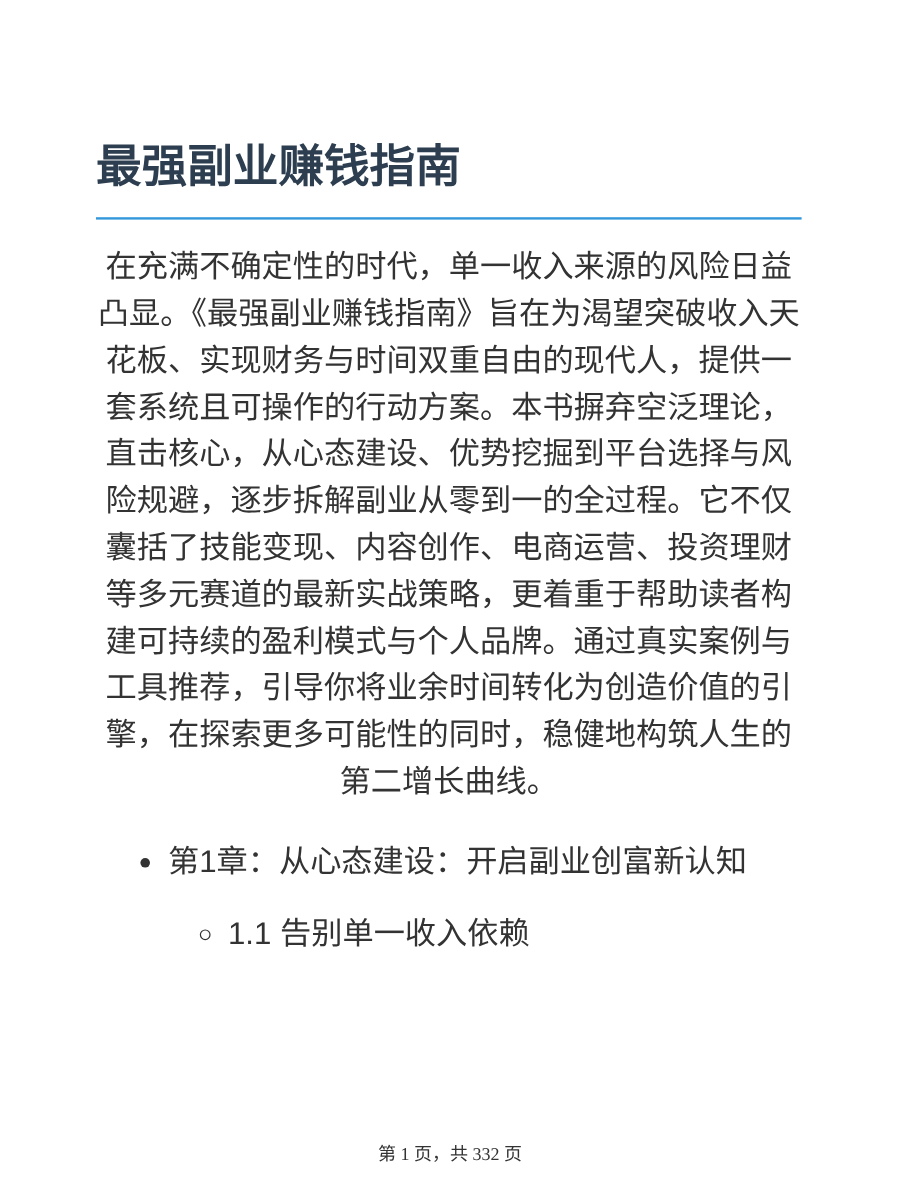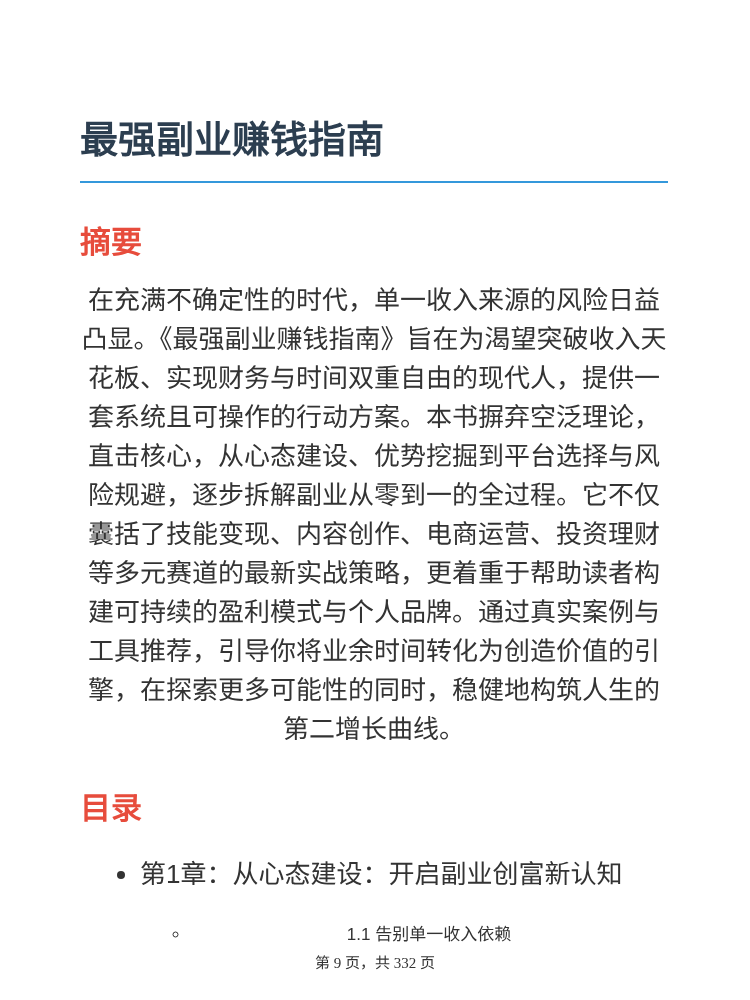--- a/index.html
+++ b/index.html
@@ -49,55 +49,52 @@
     padding: 0 0 0 60px;
     list-style-type: disc;
     font-size: 26px;
     line-height: 39px;
     color: var(--body-color, #333333);
   }
   ul.toc-sublist {
     margin: 21px 0 0 0;
     padding: 0 0 0 50px;
     list-style-type: circle;
-    font-size: 17px;
+    font-size: 26px;
     line-height: 39px;
-    text-align: center;
   }
   .page-footer {
     position: absolute;
     left: 0;
     right: 0;
     bottom: 28px;
     text-align: center;
     font-family: "Liberation Serif", serif;
     font-size: 15px;
     line-height: 17px;
     color: #333333;
   }
 </style>
 </head>
 <body>
 
 <div class="page">
 
   <h1 class="doc-title">最强副业赚钱指南</h1>
 
-  <h2 class="section-heading">摘要</h2>
 
   <p class="abstract-text">在充满不确定性的时代，单一收入来源的风险日益凸显。《最强副业赚钱指南》旨在为渴望突破收入天花板、实现财务与时间双重自由的现代人，提供一套系统且可操作的行动方案。本书摒弃空泛理论，直击核心，从心态建设、优势挖掘到平台选择与风险规避，逐步拆解副业从零到一的全过程。它不仅囊括了技能变现、内容创作、电商运营、投资理财等多元赛道的最新实战策略，更着重于帮助读者构建可持续的盈利模式与个人品牌。通过真实案例与工具推荐，引导你将业余时间转化为创造价值的引擎，在探索更多可能性的同时，稳健地构筑人生的第二增长曲线。</p>
 
-  <h2 class="section-heading">目录</h2>
 
   <ul class="toc-list">
     <li>
       <span>第1章：从心态建设：开启副业创富新认知</span>
       <ul class="toc-sublist">
         <li>
           <span>1.1 告别单一收入依赖</span>
         </li>
       </ul>
     </li>
   </ul>
 
 </div>
 
-<div class="page-footer">第 9 页，共 332 页</div>
+<div class="page-footer">第 1 页，共 332 页</div>
 
 </body></html>

